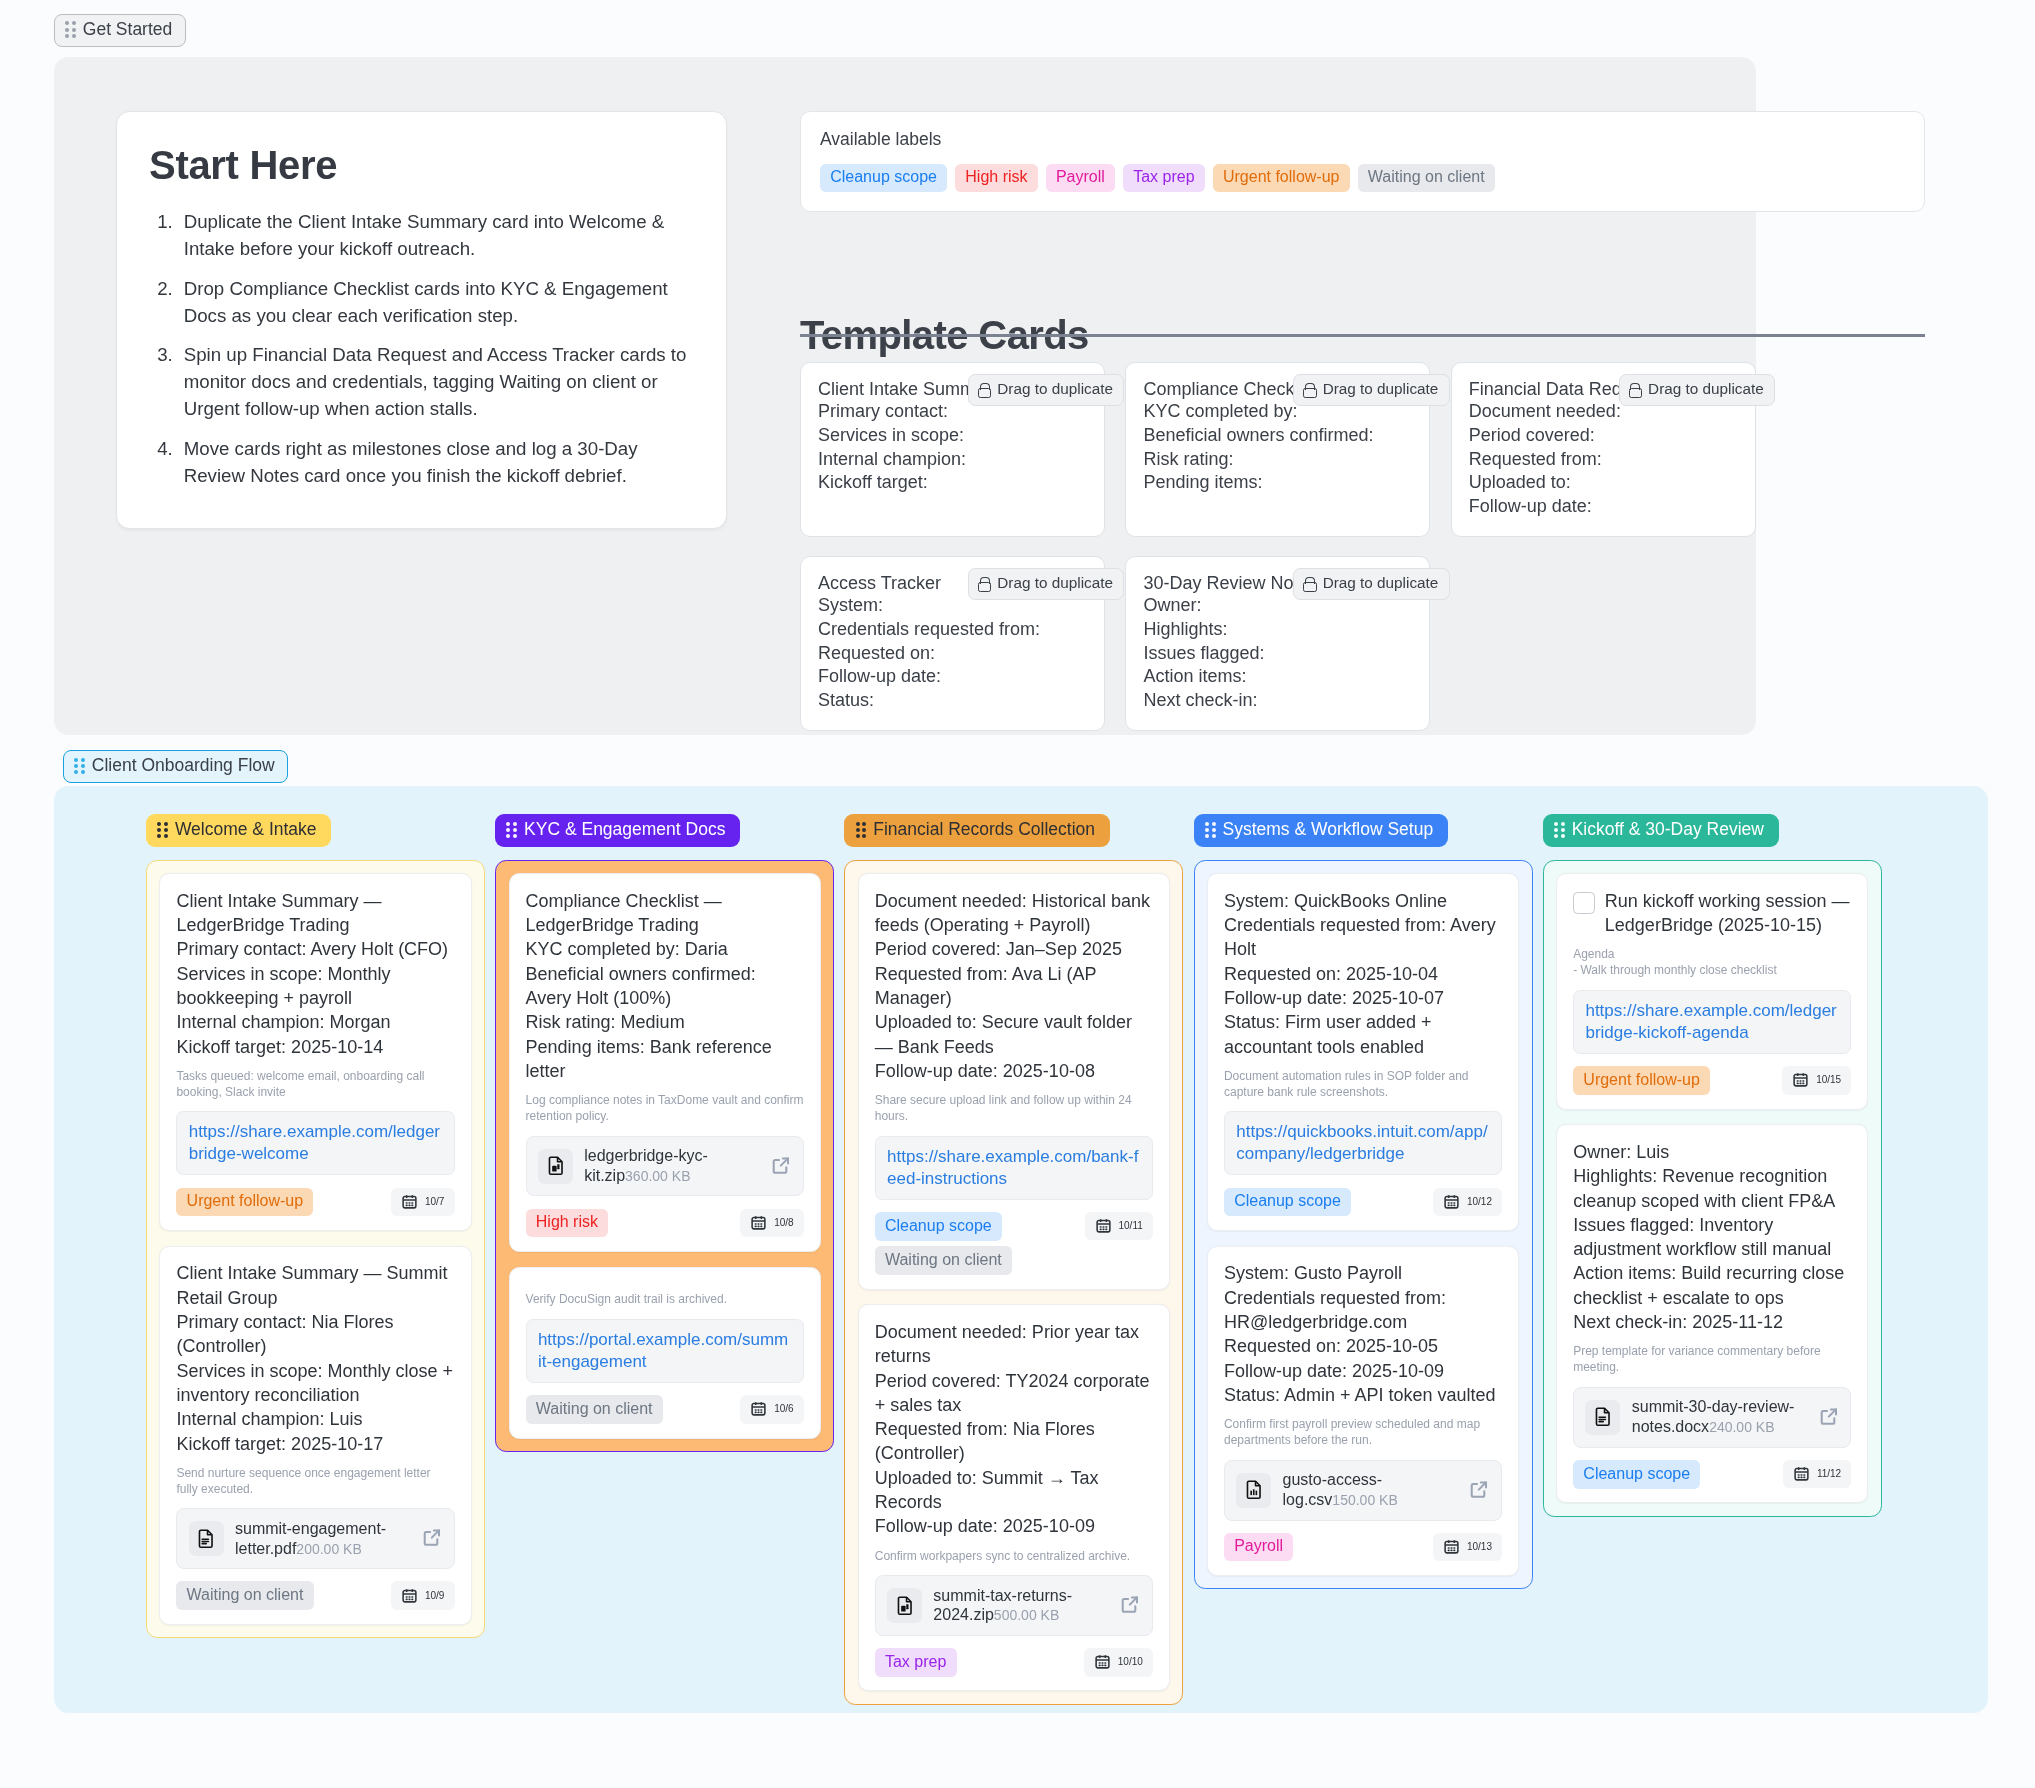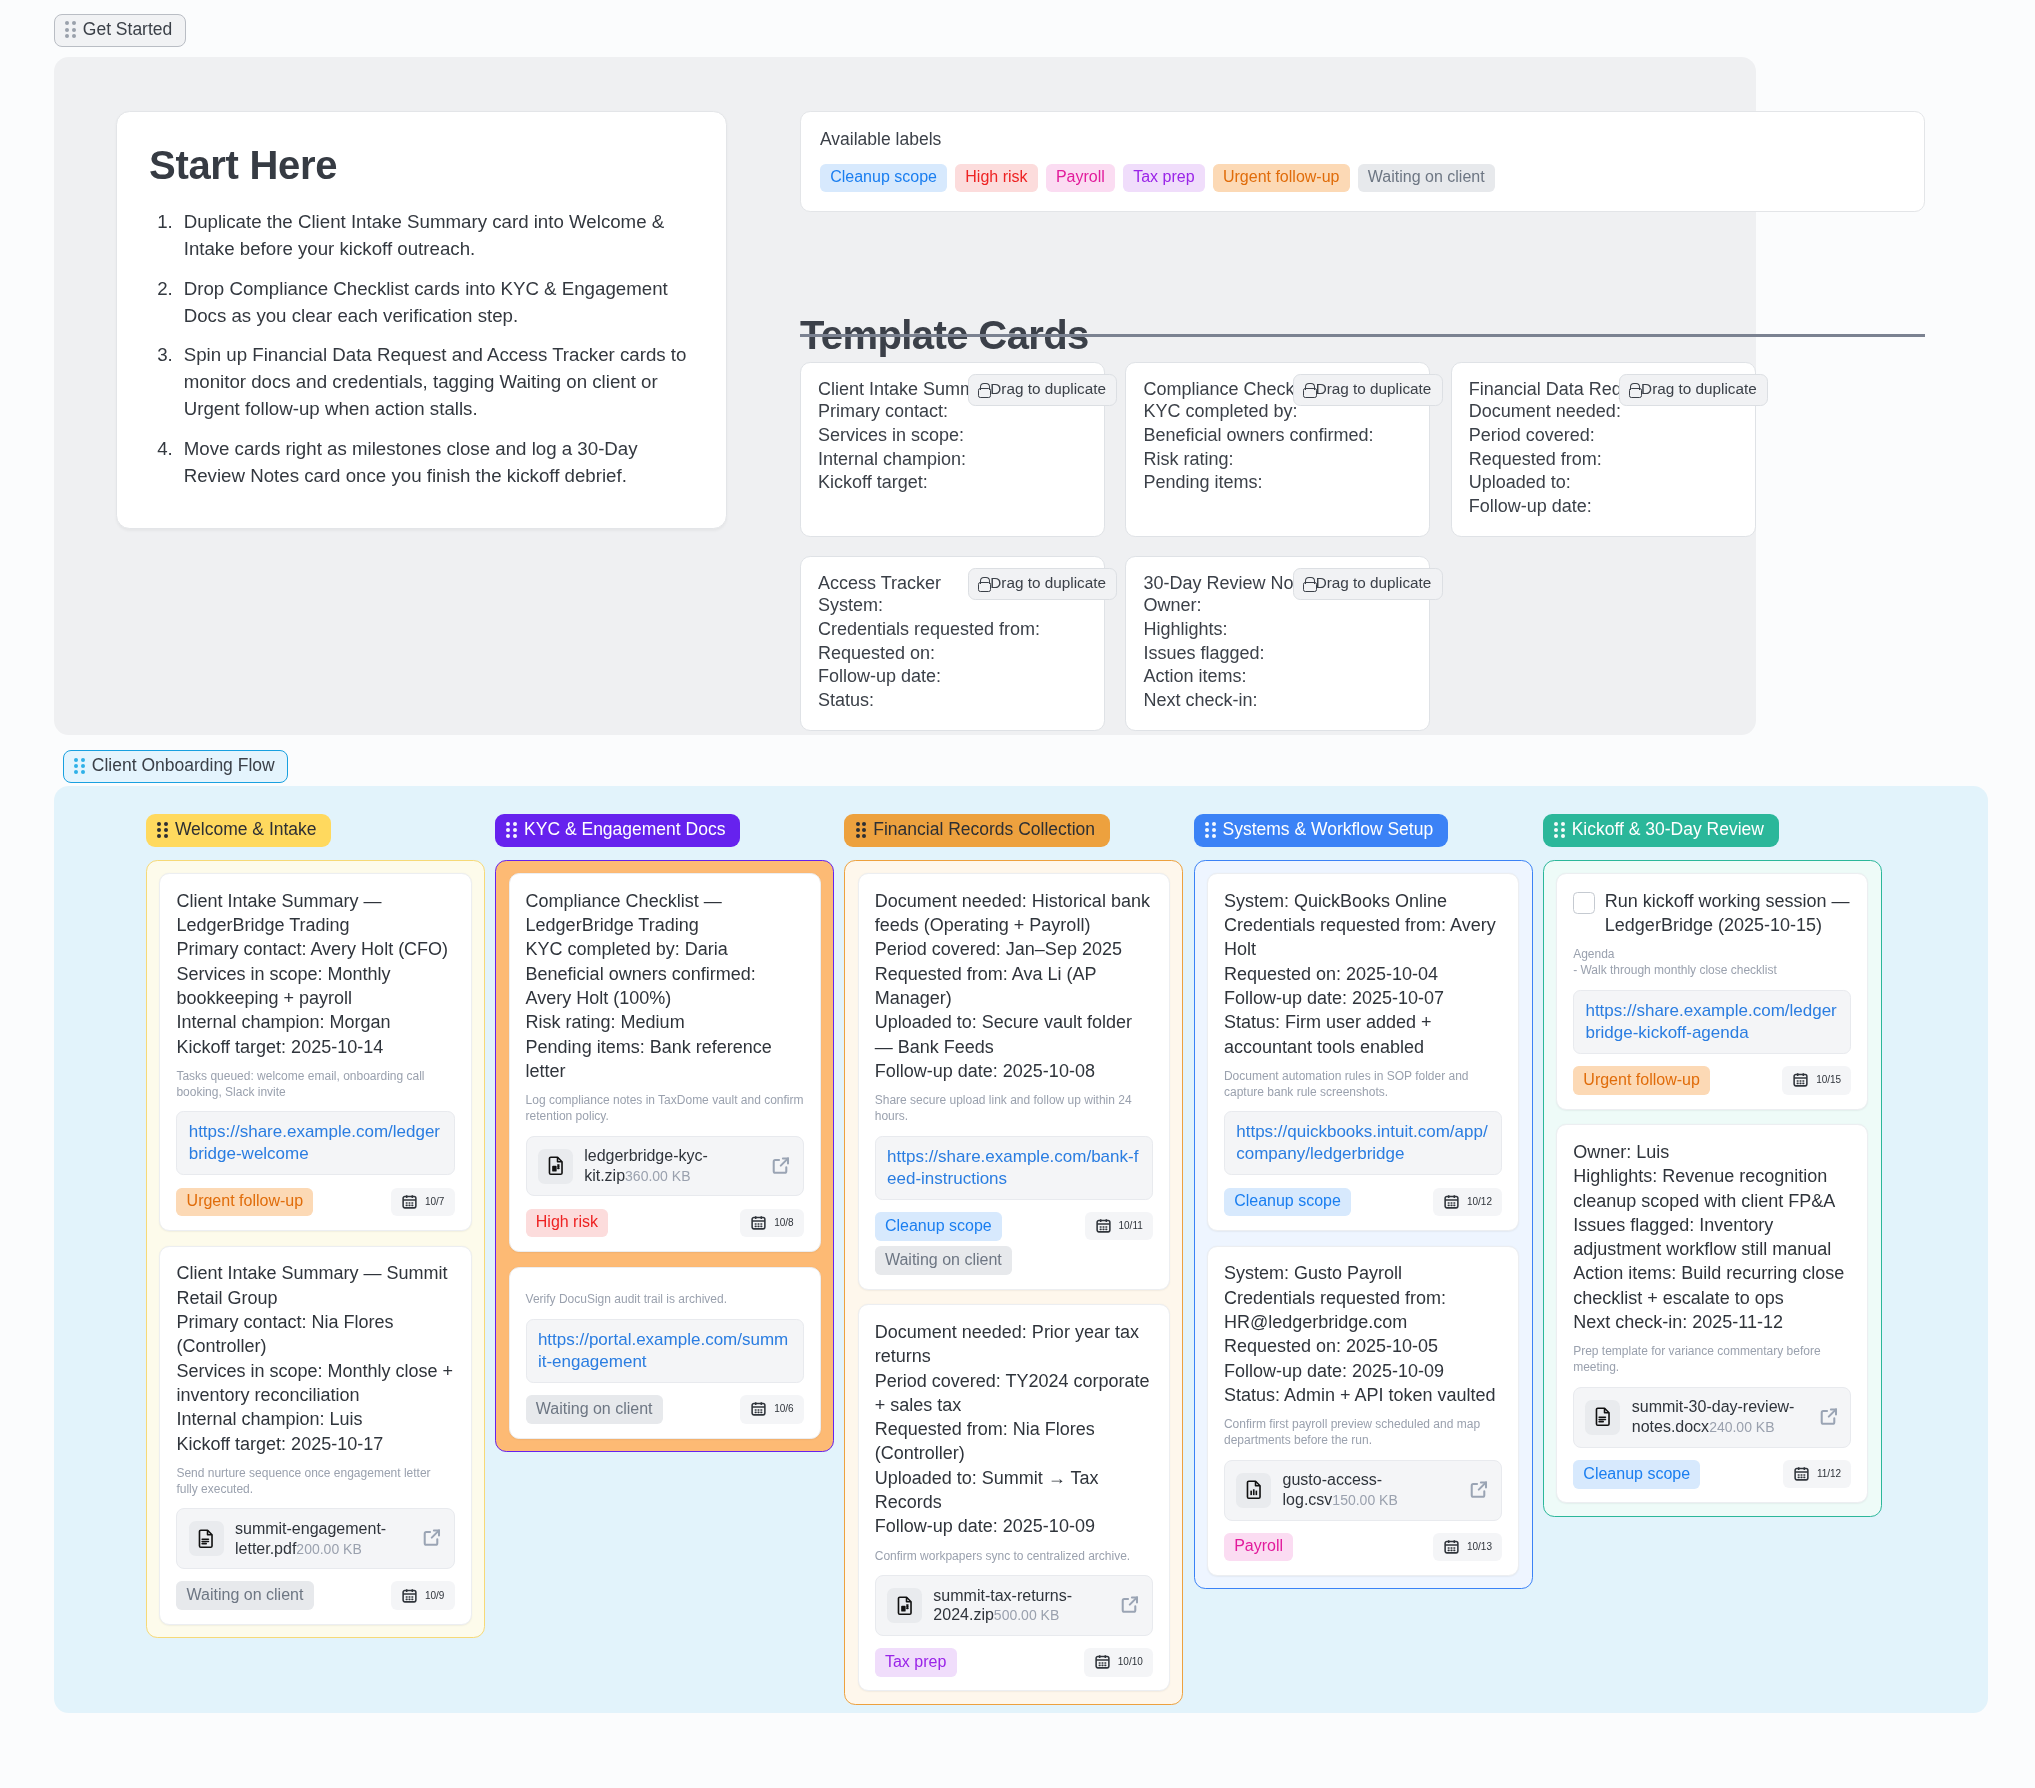--- a/index.html
+++ b/index.html
@@ -69,21 +69,21 @@
   .tpl-row { display: flex; gap: 20.4px; margin-bottom: 19px; }
   .tpl-card {
     width: 305px; min-height: 139px;
     background: #fff; border: 1.1px solid #dfe2e6; border-radius: 10.2px;
     padding: 14.7px 17px 17px 17px; position: relative;
   }
   .tpl-card .t-head { font-size: 18px; line-height: 1.25; color: #3b4048; white-space: nowrap; overflow: hidden; }
   .tpl-card .t-field { font-size: 18px; line-height: 1.32; color: #3b4048; white-space: nowrap; }
   .drag-badge {
     position: absolute; top: 11.3px; left: 167px;
-    display: inline-flex; align-items: center; gap: 1px;
+    display: inline-flex; align-items: center; gap: 8px;
     background: #f1f2f4; border: 1.1px solid #dcdfe3; border-radius: 7.3px;
     padding: 5.1px 10.2px 6.2px 9px; font-size: 15.3px; color: #3b4048; white-space: nowrap;
   }
   .lock { width: 11.3px; height: 13.6px; position: relative; display: inline-block; flex: 0 0 auto; }
   .lock::before {
     content:""; position:absolute; left:1.7px; top:0; width:8px; height:6.2px;
     border: 1.4px solid #3b4048; border-bottom: none; border-radius: 4px 4px 0 0;
   }
   .lock::after {
     content:""; position:absolute; left:0; top:5.1px; width:11.3px; height:8.5px;

